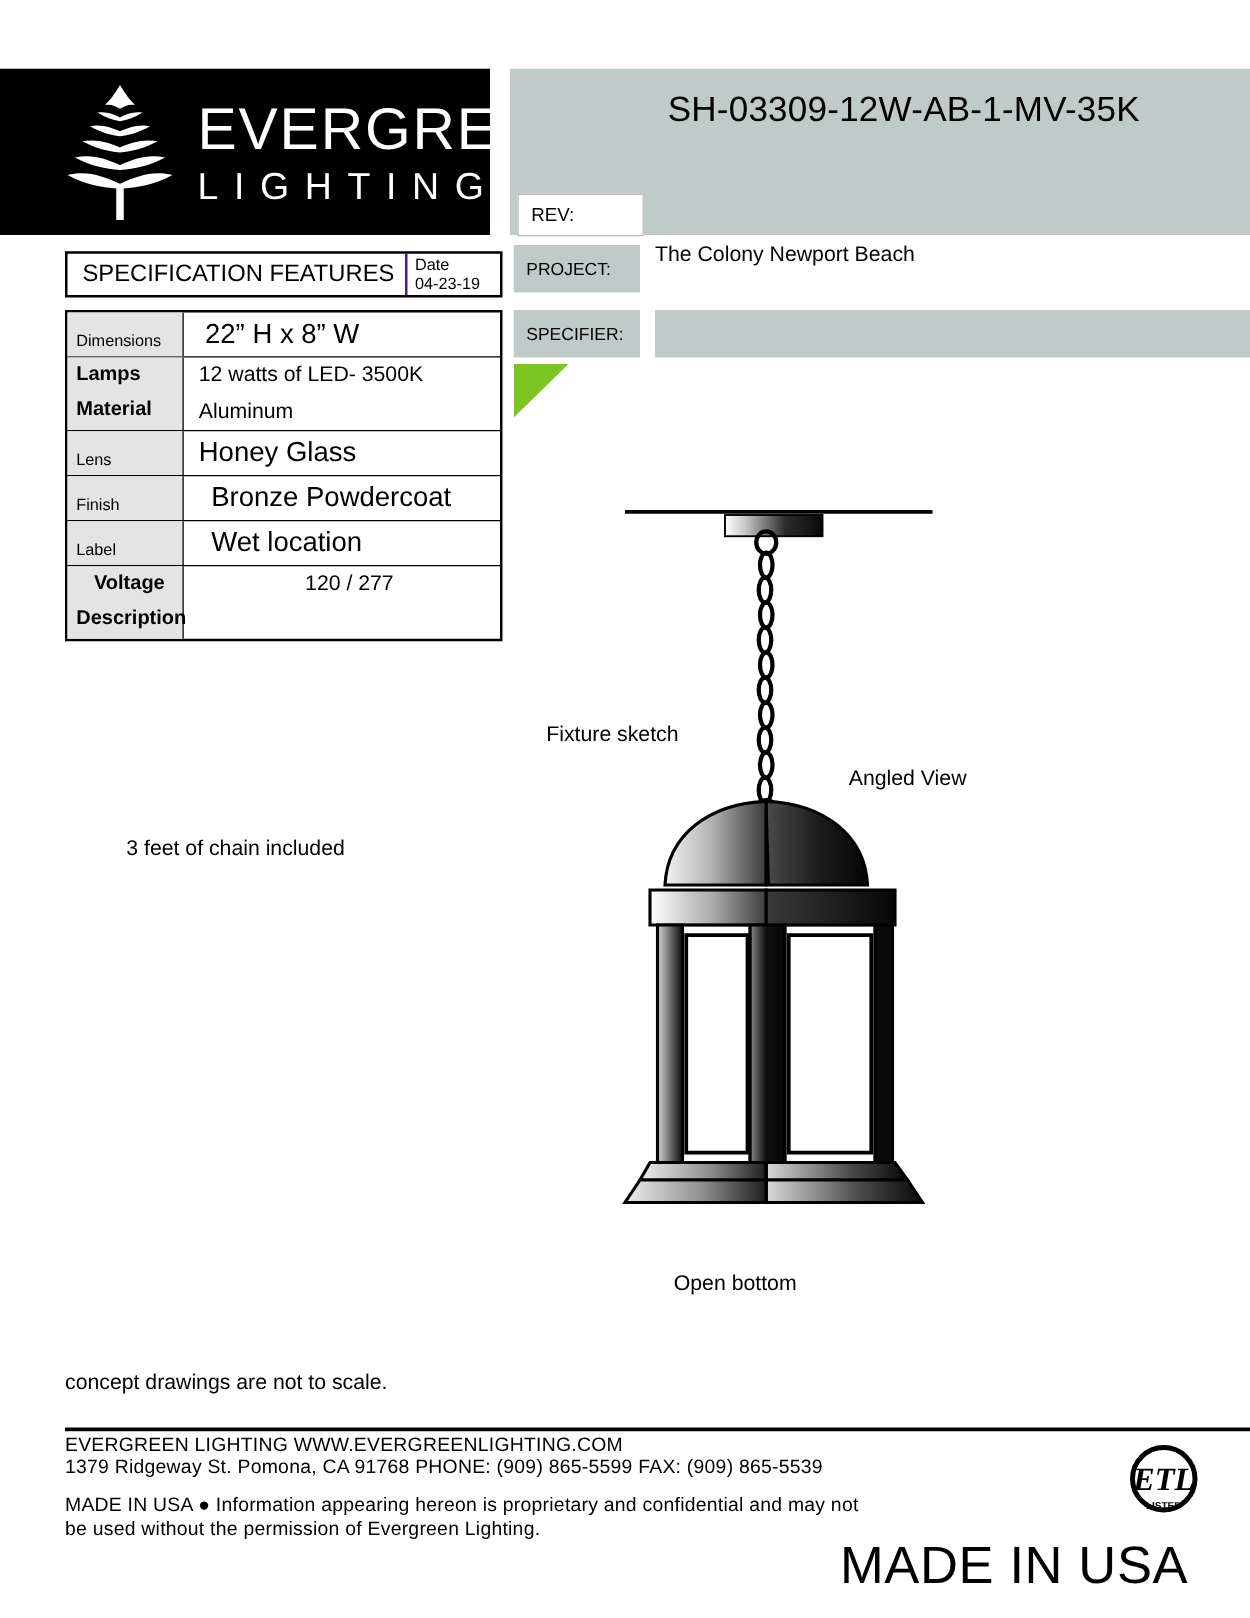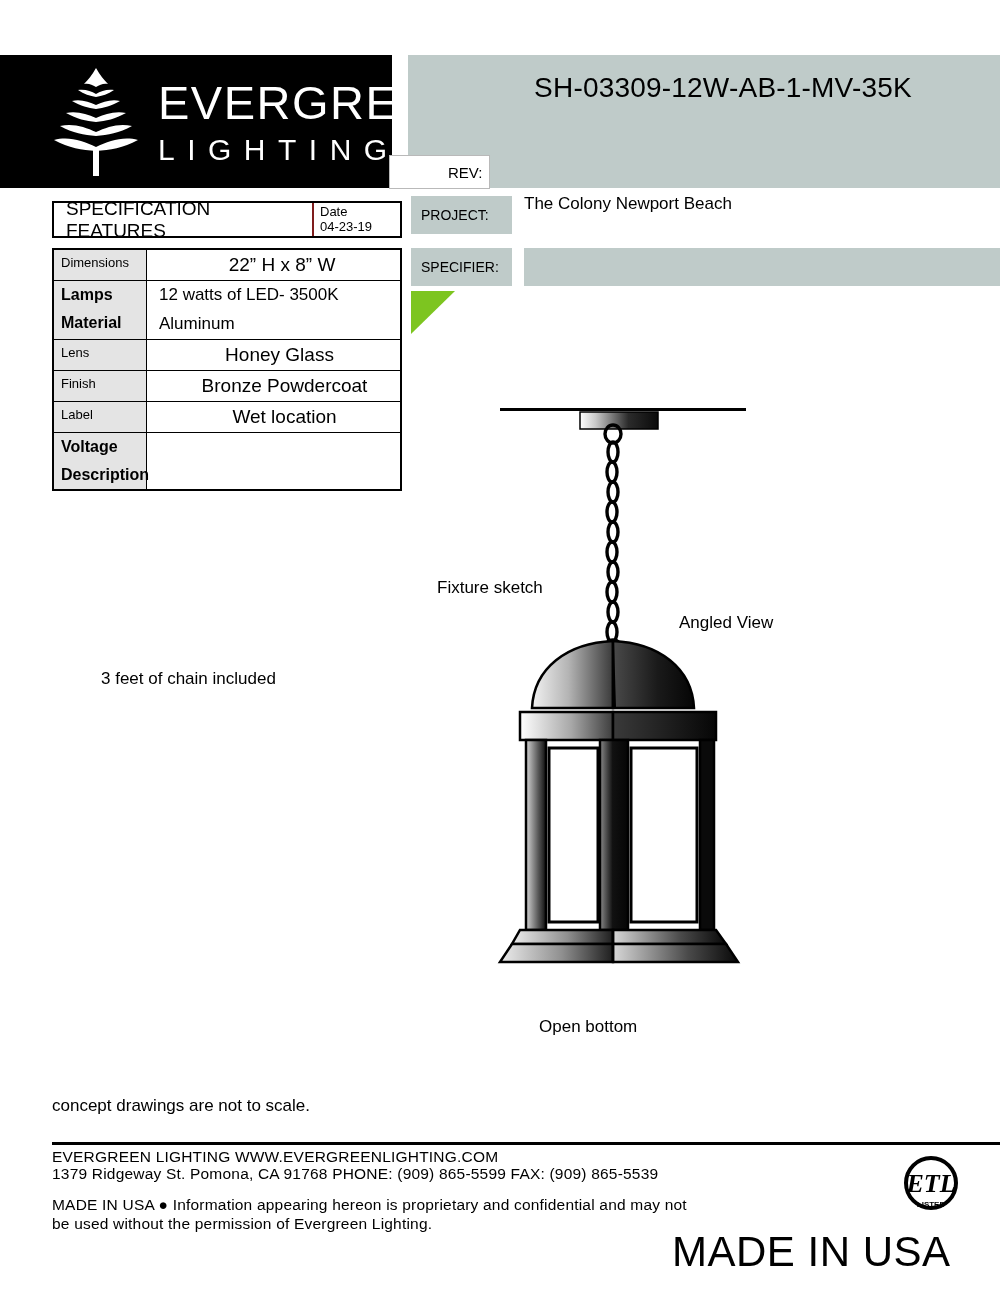--- a/index.html
+++ b/index.html
@@ -14,54 +14,54 @@
   .logo-words{margin-left:14px;color:#fff;line-height:1;}
   .logo-word-1{font-size:47px;letter-spacing:1.5px;font-weight:400;}
   .logo-word-2{font-size:30px;letter-spacing:12.5px;margin-top:9px;font-weight:400;}
 
   .grey-top{position:absolute;left:408px;top:55px;right:0;height:133px;background:#bfcbc9;}
   .title-wrap{position:absolute;left:460px;top:72px;right:14px;text-align:center;
               line-height:1.14;}
   .title-1{font-size:28px;letter-spacing:.4px;}
   .title-2{font-size:28px;letter-spacing:.2px;}
 
-  .rev-box{position:absolute;left:389px;top:155px;width:101px;height:34px;
+  .rev-box{position:absolute;left:414px;top:155px;width:101px;height:34px;
            background:#fff;border:1px solid #b9b9b9;box-sizing:border-box;
-           display:flex;align-items:center;padding-left:48px;}
+           display:flex;align-items:center;}
   .rev-box span{font-size:15px;margin-left:10px;}
 
   .grey-proj-row{position:absolute;left:512px;top:190px;right:0;height:44px;background:#fff;}
   .proj-key{position:absolute;left:411px;top:196px;width:101px;height:38px;
             background:#bfcbc9;display:flex;align-items:center;}
   .proj-key span{font-size:14px;margin-left:10px;}
   .proj-val{position:absolute;left:524px;top:194px;font-size:17px;}
 
   .spec-key{position:absolute;left:411px;top:248px;width:101px;height:38px;
             background:#bfcbc9;display:flex;align-items:center;}
   .spec-key span{font-size:14px;margin-left:10px;}
   .spec-val-bar{position:absolute;left:524px;top:248px;right:0;height:38px;background:#bfcbc9;}
 
   .green-tri{position:absolute;left:411px;top:291px;width:44px;height:43px;
              background:#7dc520;clip-path:polygon(0 0,100% 0,0 100%);}
 
   
   .spec-head{position:absolute;left:52px;top:201px;width:350px;height:37px;
              border:2px solid #000;box-sizing:border-box;background:#fff;display:flex;}
   .spec-head-t{flex:1;display:flex;align-items:center;padding-left:12px;font-size:19px;}
-  .spec-head-d{width:88px;border-left:2px solid #7f1d1d;box-sizing:border-box;
+  .spec-head-d{width:76px;border-left:2px solid #4c1d95;box-sizing:border-box;
                padding-left:6px;display:flex;flex-direction:column;justify-content:center;
                line-height:1.1;font-size:13px;}
 
   .spec-table{position:absolute;left:52px;top:248px;width:350px;
               border:2px solid #000;box-sizing:border-box;background:#fff;}
   .srow{display:flex;border-bottom:1px solid #000;}
-  .srow:last-child{border-bottom:none;}
+  .srow:last-child{border-bottom:none;text-align:center;}
   .scell-k{width:93px;flex:0 0 93px;background:#e4e4e4;border-right:1px solid #000;
-           box-sizing:border-box;padding:5px 0 5px 7px;font-size:13px;}
-  .scell-v{flex:1;box-sizing:border-box;padding:4px 0 4px 12px;font-size:19px;text-align:center;}
+           box-sizing:border-box;padding:15px 0 5px 7px;font-size:13px;}
+  .scell-v{flex:1;box-sizing:border-box;padding:4px 0 4px 12px;font-size:22px;}
   .kstack{width:93px;flex:0 0 93px;background:#e4e4e4;border-right:1px solid #000;
           box-sizing:border-box;font-size:16px;font-weight:bold;}
   .kstack div{padding:5px 0 5px 7px;}
   .vstack{flex:1;box-sizing:border-box;font-size:17px;}
   .vstack div{padding:4px 0 5px 12px;}
   .indent1{padding-left:17px !important;}
   .indent2{padding-left:22px !important;}
 
   
   .sketch{position:absolute;left:0;top:0;width:1000px;height:1294px;pointer-events:none;}
@@ -165,20 +165,21 @@
     <div class="scell-k">Label</div>
     <div class="scell-v indent2">Wet location</div>
   </div>
 
   <div class="srow">
     <div class="kstack">
       <div>Voltage</div>
       <div>Description</div>
     </div>
     <div class="vstack">
+      <div>120 / 277</div>
       <div>&nbsp;</div>
     </div>
   </div>
 
 </div>
 
 <svg class="sketch" viewBox="0 0 1000 1294">
   <defs>
     <linearGradient id="gCanopy" x1="0" y1="0" x2="1" y2="0">
       <stop offset="0%" stop-color="#ffffff"></stop>

